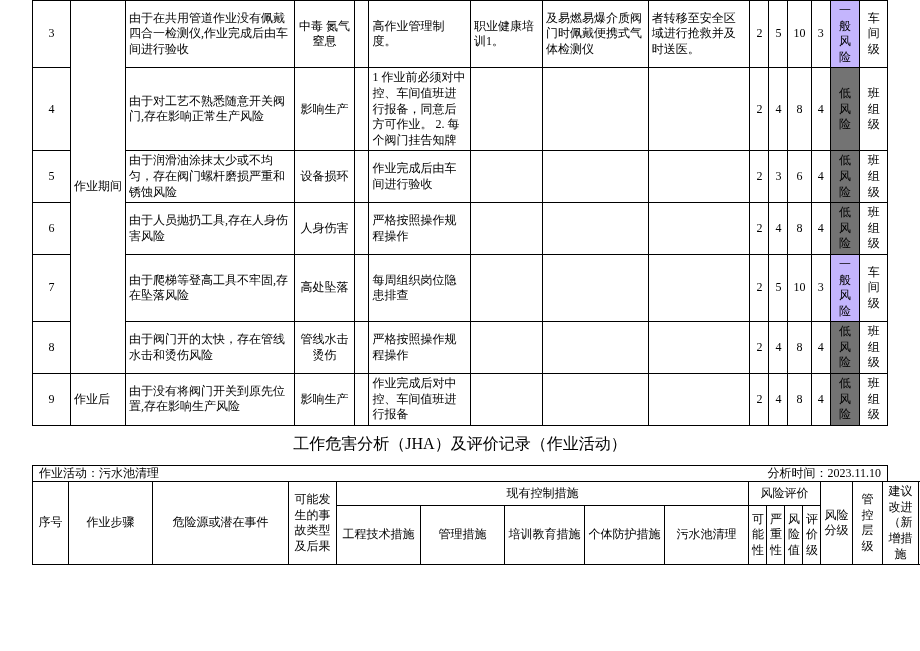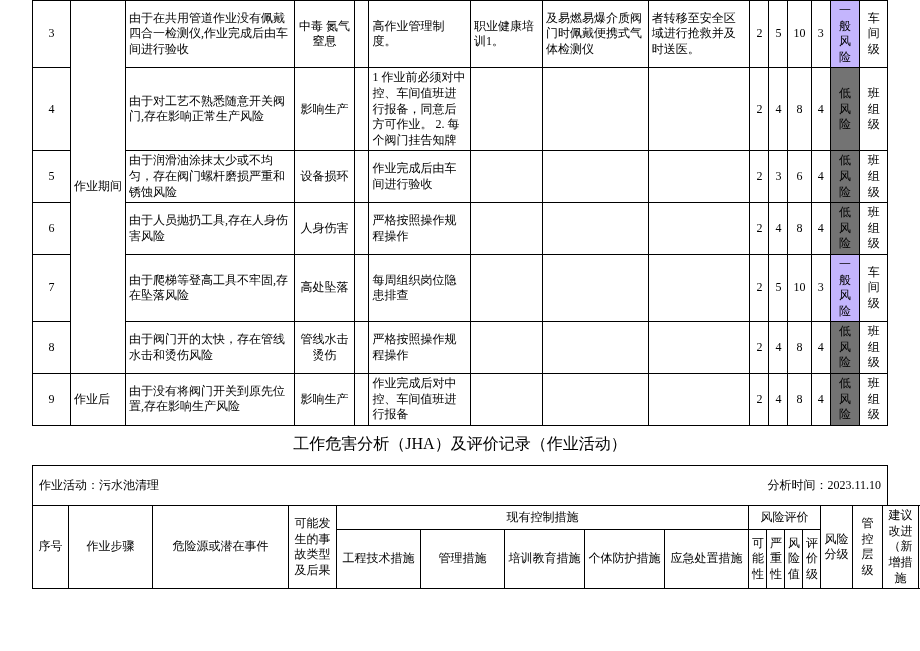--- a/index.html
+++ b/index.html
@@ -4,21 +4,21 @@
 <style>
 body{margin:0;background:#fff;font-family:"SimSun","宋体",serif;font-size:12px;color:#000;line-height:1.3}
 .page{box-sizing:border-box;width:920px;height:651px;padding:0 32px}
 table{border-collapse:collapse;table-layout:fixed;width:100%}
 td,th{border:1px solid #000;padding:2px 3px;vertical-align:middle;word-wrap:break-word}
 .center{text-align:center}
 .title{font-size:16px;text-align:center;padding:8px 0 6px 0}
 .yellow{background:#c4b5fd}
 .blue{background:#737373}
 .hdr td{text-align:center}
-.infobar{box-sizing:border-box;border:1px solid #000;width:100%;padding:12px 6px;display:flex;justify-content:space-between;margin-top:4px}
+.infobar{box-sizing:border-box;border:1px solid #000;width:100%;padding:0 6px;display:flex;justify-content:space-between;margin-top:4px}
 .toptbl col.c-idx{width:36px}
 .toptbl col.c-step{width:52px}
 .toptbl col.c-haz{width:160px}
 .toptbl col.c-acc{width:56px}
 .toptbl col.c-eng{width:14px}
 .toptbl col.c-mgt{width:96px}
 .toptbl col.c-trn{width:68px}
 .toptbl col.c-ppe{width:100px}
 .toptbl col.c-emg{width:96px}
 .toptbl col.c-p{width:18px}
@@ -226,21 +226,21 @@
   <td rowspan="2">风险分级</td>
   <td rowspan="2">管控层级</td>
   <td rowspan="2">建议 改进（新增措施</td>
   <td rowspan="2">备注</td>
 </tr>
 <tr class="hd">
   <td>工程技术措施</td>
   <td>管理措施</td>
   <td>培训教育措施</td>
   <td>个体防护措施</td>
-  <td>应急处置措施</td>
+  <td>污水池清理</td>
   <td>可能性</td>
   <td>严重性</td>
   <td>风险值</td>
   <td>评价级</td>
 </tr>
 </tbody>
 </table>
 
 </div>
 

